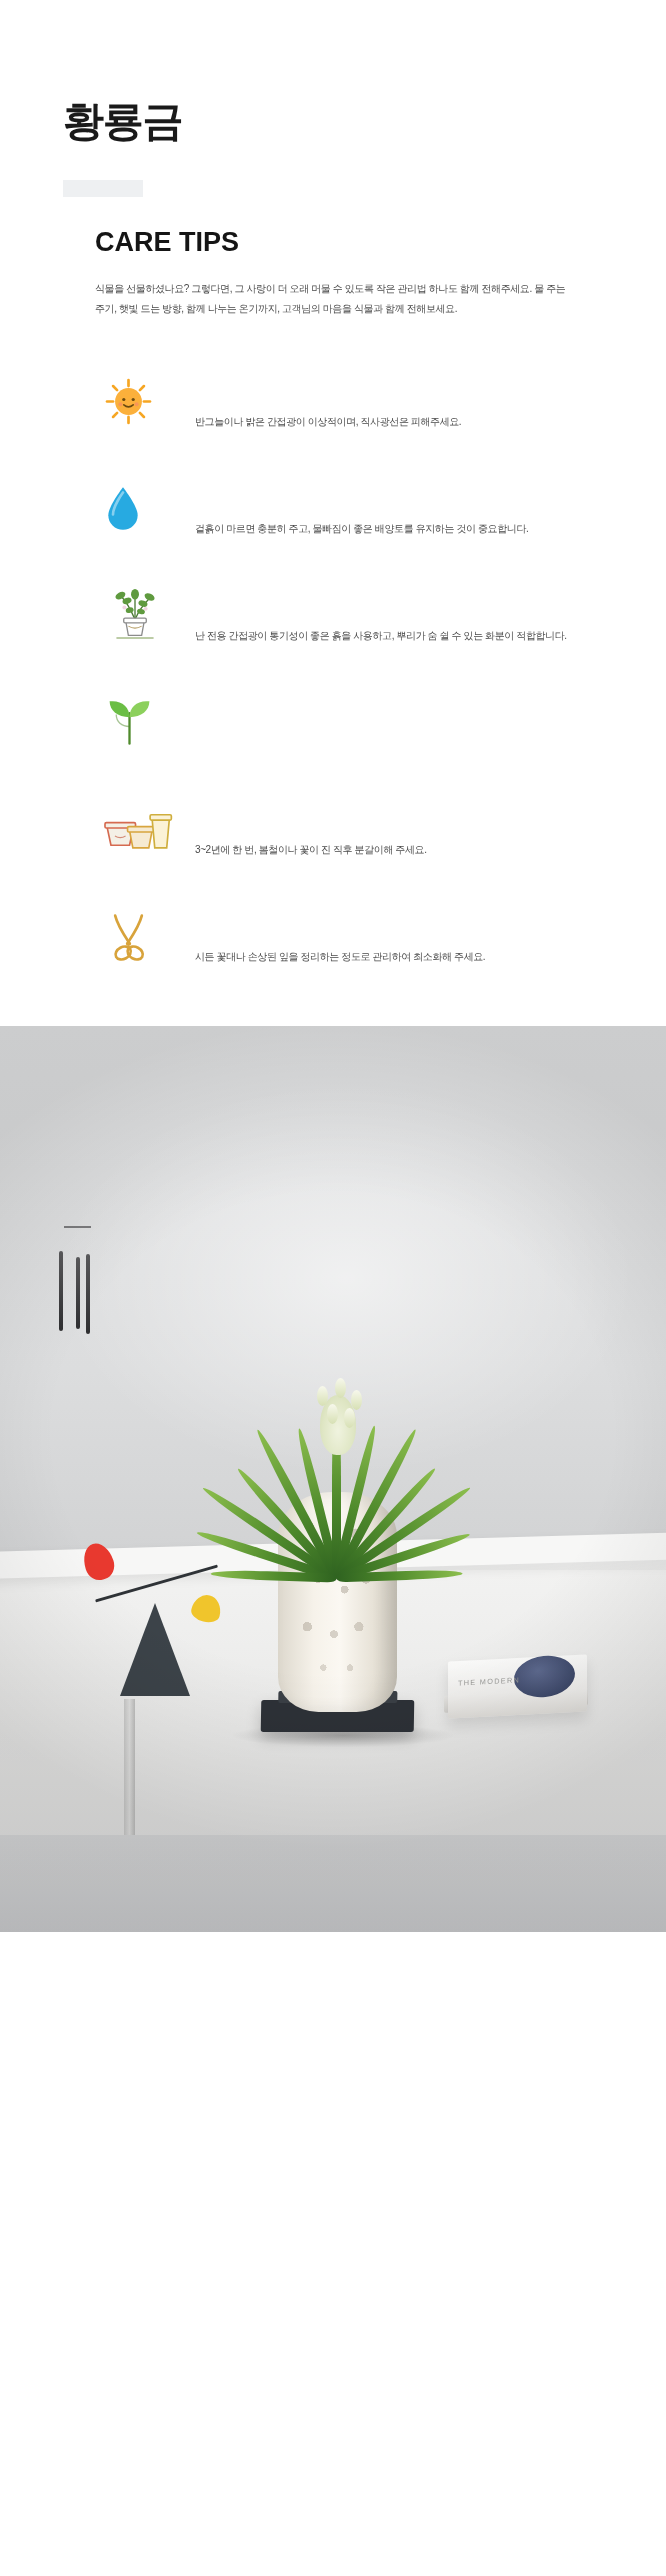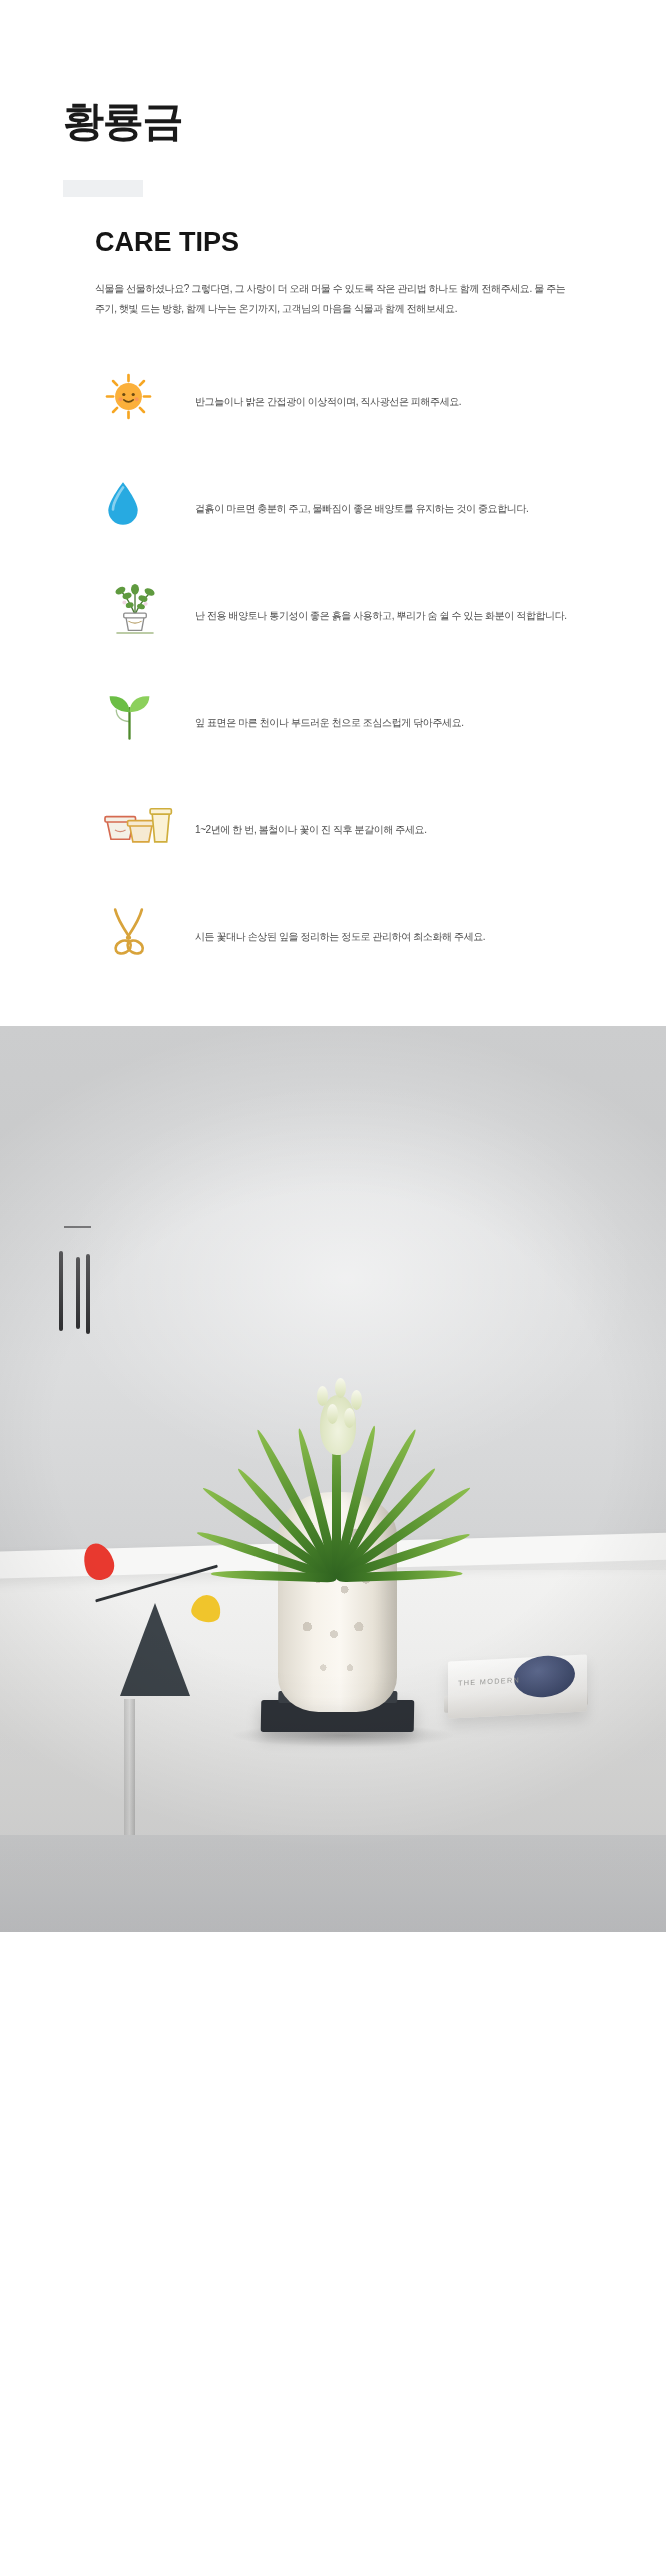--- a/index.html
+++ b/index.html
@@ -66,21 +66,21 @@
     letter-spacing: -0.4px;
     color: #4a4a4a;
   }
 
   .tips {
     margin-top: 41px;
     display: block;
   }
   .tip-row {
     display: flex;
-    align-items: center;
+    align-items: flex-end;
     min-height: 72px;
     margin-bottom: 35px;
   }
   .tip-icon {
     width: 100px;
     min-width: 100px;
     height: 61px;
     display: flex;
     align-items: center;
     justify-content: flex-start;
@@ -362,48 +362,47 @@
               <circle cx="64" cy="36" r="3"></circle>
             </g>
             <path d="M34 54 h28 l-4 22 h-20 Z" fill="#ffffff" stroke="#8c8c8c" stroke-width="2"></path>
             <rect x="31" y="50" width="34" height="7" rx="2" fill="#ffffff" stroke="#8c8c8c" stroke-width="2"></rect>
             <path d="M38 62 q10 6 20 0" stroke="#b7a06a" stroke-width="1.6" fill="none"></path>
             <g stroke="#7a9a4f" stroke-width="1.6">
               <line x1="20" y1="80" x2="76" y2="80"></line>
             </g>
           </svg>
         </div>
-        <div class="tip-text">난 전용 배양토나 통기성이 좋은 흙을 사용하고, 뿌리가 숨 쉴 수 있는 화분이 적합합니다.</div>
+        <div class="tip-text">난 전용 간접광이 통기성이 좋은 흙을 사용하고, 뿌리가 숨 쉴 수 있는 화분이 적합합니다.</div>
       </div>
 
       <div class="tip-row">
         <div class="tip-icon">
           <svg width="53" height="51" viewBox="0 0 80 76">
             <path d="M40 70 C40 50 40 36 40 24" stroke="#4f8a2c" stroke-width="3.5" fill="none" stroke-linecap="round"></path>
             <path d="M40 30 C22 30 10 20 10 6 C28 4 40 14 40 30 Z" fill="#6BBE45"></path>
             <path d="M40 30 C58 30 70 20 70 6 C52 4 40 14 40 30 Z" fill="#8CD05C"></path>
             <path d="M40 44 C28 44 20 37 20 26" stroke="#4f8a2c" stroke-width="2" fill="none" opacity="0.5"></path>
           </svg>
         </div>
-        <div class="tip-text">잎 표면은 마른 천이나 부드러운 천으로 조심스럽게 닦아주세요.</div>
       </div>
 
       <div class="tip-row">
         <div class="tip-icon">
           <svg width="73" height="52" viewBox="0 0 110 78">
             <path d="M6 34 h40 l-6 28 h-28 Z" fill="#f4f0e6" stroke="#d56a50" stroke-width="2.5"></path>
             <rect x="3" y="28" width="46" height="8" rx="2" fill="#f4f0e6" stroke="#d56a50" stroke-width="2.5"></rect>
             <path d="M40 40 h34 l-5 26 h-24 Z" fill="#f6ead2" stroke="#d8a53e" stroke-width="2.5"></path>
             <rect x="37" y="34" width="40" height="8" rx="2" fill="#f6ead2" stroke="#d8a53e" stroke-width="2.5"></rect>
             <path d="M74 22 h26 l-4 44 h-18 Z" fill="#fbf2d6" stroke="#cfae3d" stroke-width="2.5"></path>
             <rect x="71" y="16" width="32" height="8" rx="2" fill="#fbf2d6" stroke="#cfae3d" stroke-width="2.5"></rect>
             <path d="M18 48 q8 5 16 0" stroke="#c4624a" stroke-width="1.6" fill="none" opacity="0.7"></path>
           </svg>
         </div>
-        <div class="tip-text">1~2년에 한 번, 봄철이나 꽃이 진 직후 분갈이해 주세요.</div>
+        <div class="tip-text">3~2년에 한 번, 봄철이나 꽃이 진 직후 분갈이해 주세요.</div>
       </div>
 
       <div class="tip-row">
         <div class="tip-icon">
           <svg width="51" height="56" viewBox="0 0 76 84">
             <g stroke="#D8A33B" stroke-width="4" fill="none" stroke-linecap="round">
               <path d="M18 10 C22 26 32 40 40 52"></path>
               <path d="M58 10 C54 26 44 40 36 52"></path>
             </g>
             <g fill="none" stroke="#D8A33B" stroke-width="4">

